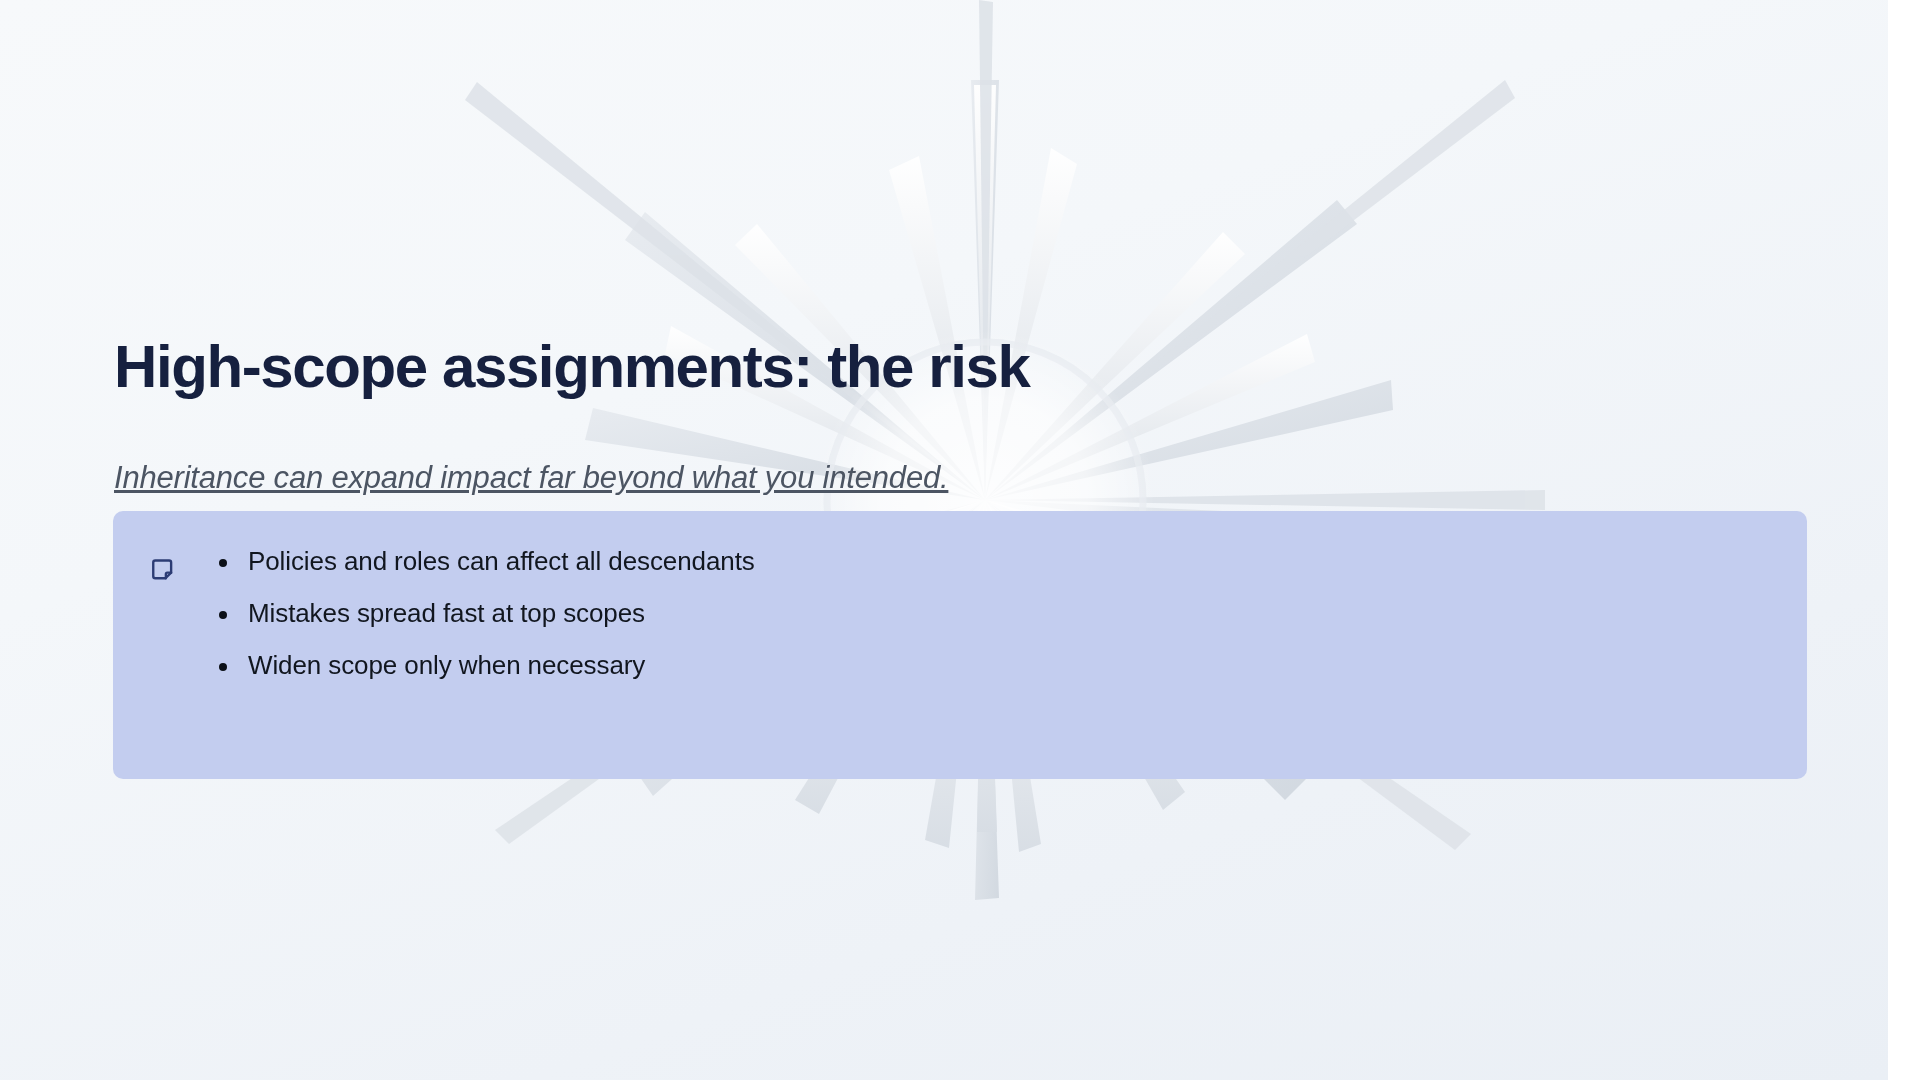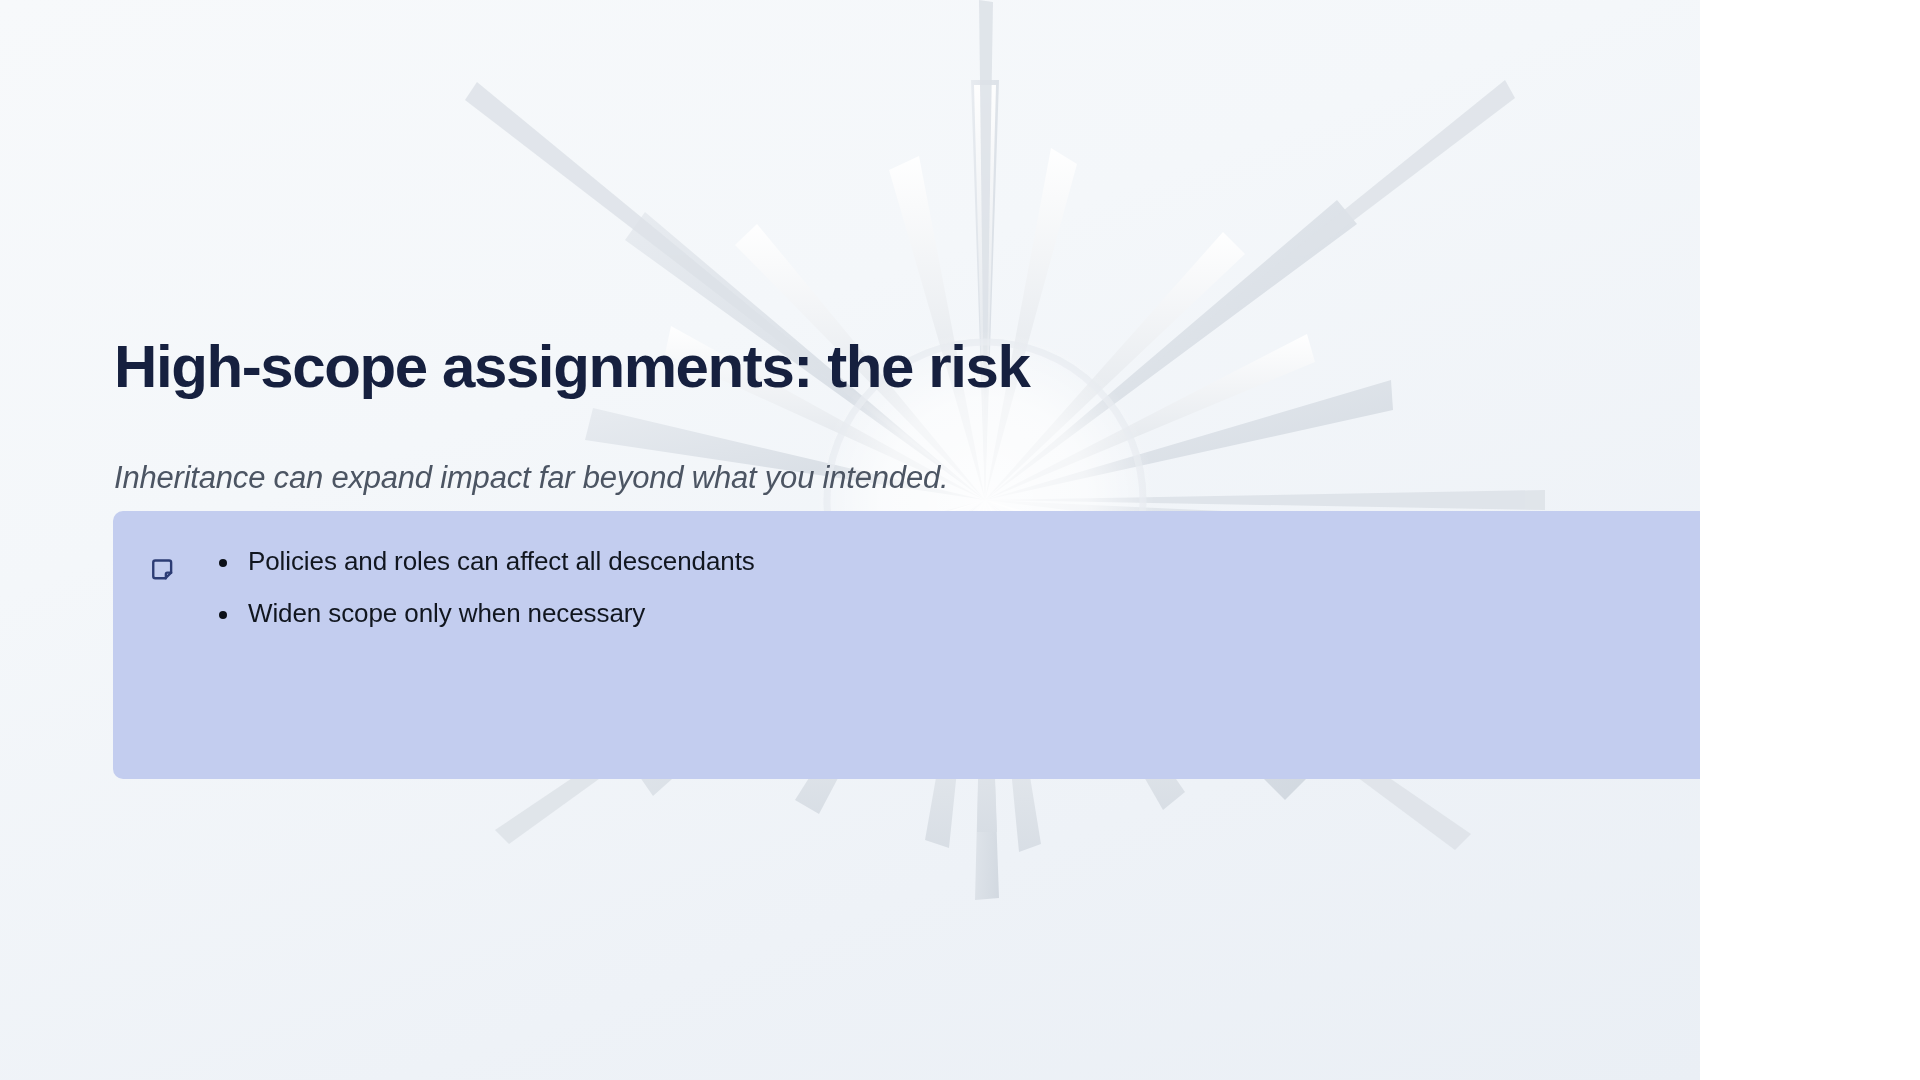--- a/index.html
+++ b/index.html
@@ -10,21 +10,21 @@
   body {
     width: 1920px;
     height: 1080px;
     overflow: hidden;
     font-family: "Liberation Sans", sans-serif;
     background: #ffffff;
   }
 
   #slide {
     position: relative;
-    width: 1700px;
+    width: 1888px;
     height: 1080px;
     overflow: hidden;
     background: linear-gradient(160deg, #f7f9fb 0%, #f4f7fa 35%, #eef2f7 72%, #eaeff5 100%);
   }
 
   
   #starburst {
     position: absolute;
     left: 0;
     top: 0;
@@ -58,20 +58,21 @@
     position: absolute;
     left: 114px;
     top: 428px;
     font-size: 31px;
     line-height: 1.2;
     font-style: italic;
     font-weight: 400;
     color: #4c5563;
     letter-spacing: -0.2px;
     white-space: nowrap;
+    text-decoration: underline;
   }
 
   #callout {
     position: absolute;
     left: 113px;
     top: 511px;
     width: 1694px;
     height: 268px;
     box-sizing: border-box;
     background: #c3cdef;
@@ -198,19 +199,20 @@
 
       <span id="callout-icon">
         <svg width="30" height="30" viewBox="0 0 24 24" aria-hidden="true">
           <path d="M4.6 3.2h11.1c0.9 0 1.6 0.7 1.6 1.6v8.1l-4.5 4.5H4.6c-0.9 0-1.6-0.7-1.6-1.6V4.8c0-0.9 0.7-1.6 1.6-1.6z" fill="none" stroke="#2c3c74" stroke-width="1.9" stroke-linejoin="round" stroke-linecap="round" transform="translate(2 2)"></path>
           <path d="M17.3 12.9h-3.1c-0.6 0-1.1 0.5-1.1 1.1v3.4" fill="none" stroke="#2c3c74" stroke-width="1.9" stroke-linejoin="round" stroke-linecap="round" transform="translate(2 2)"></path>
         </svg>
       </span>
 
       <ul id="bullets">
         <li>Policies and roles can affect all descendants</li>
+        <li>Mistakes spread fast at top scopes</li>
         <li>Widen scope only when necessary</li>
       </ul>
 
     </section>
 
   </div>
 </div>
 
 </body></html>

